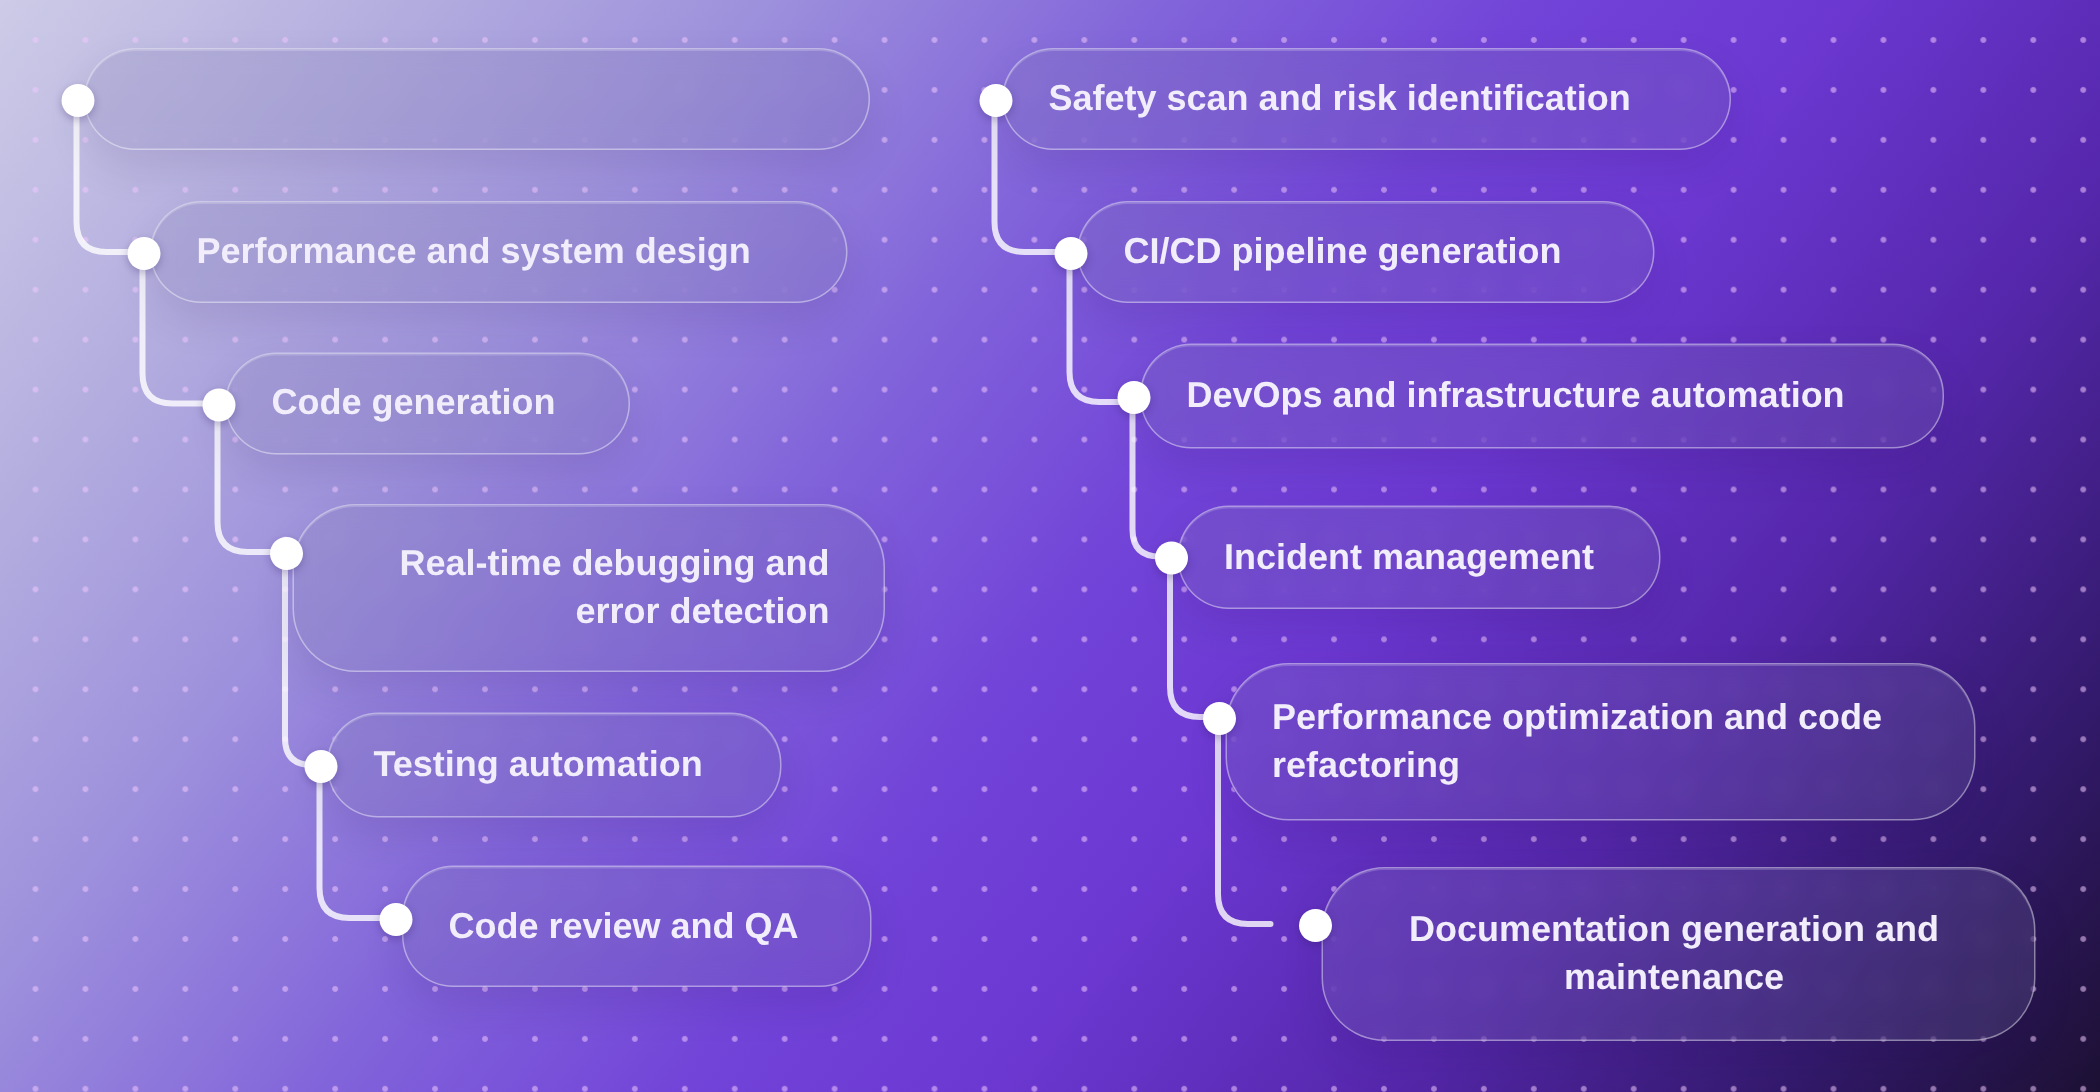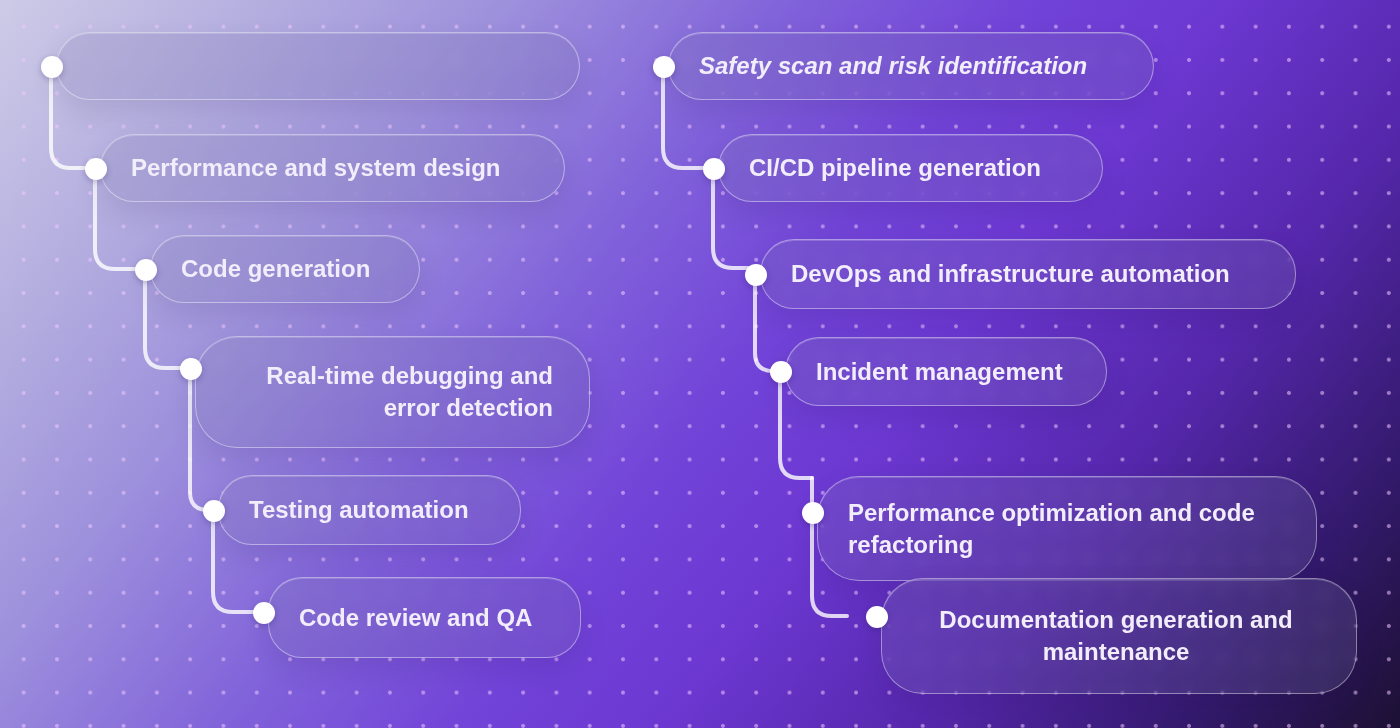--- a/index.html
+++ b/index.html
@@ -42,25 +42,25 @@
     box-shadow:0 2px 6px rgba(40,20,90,.28);
   }
   
   .n1{left:56px; top:32px; width:524px;height:68px;}
   .n2{left:100px;top:134px;width:465px;height:68px;}
   .n3{left:150px;top:235px;width:270px;height:68px;}
   .n4{left:195px;top:336px;width:395px;height:112px;text-align:right;}
   .n5{left:218px;top:475px;width:303px;height:70px;}
   .n6{left:268px;top:577px;width:313px;height:81px;}
   
-  .n7 {left:668px;top:32px; width:486px;height:68px;font-style:italic;}
+  .n7 {left:668px;top:32px; width:486px;height:68px;}
   .n8 {left:718px;top:134px;width:385px;height:68px;}
-  .n9 {left:760px;top:239px;width:536px;height:70px;}
+  .n9 {left:760px;top:229px;width:536px;height:70px;}
   .n10{left:785px;top:337px;width:322px;height:69px;}
-  .n11{left:817px;top:442px;width:500px;height:105px;margin-top:34px;}
+  .n11{left:817px;top:442px;width:500px;height:105px;}
   .n12{left:881px;top:578px;width:476px;height:116px;text-align:center;}
   
   .n4 .dot{top:21px;}
   .n5 .dot,.n6 .dot,.n9 .dot{top:24px;}
   .n11 .dot{top:25px;}
   .n12 .dot{top:27px;}
 </style>
 </head>
 <body>
 

